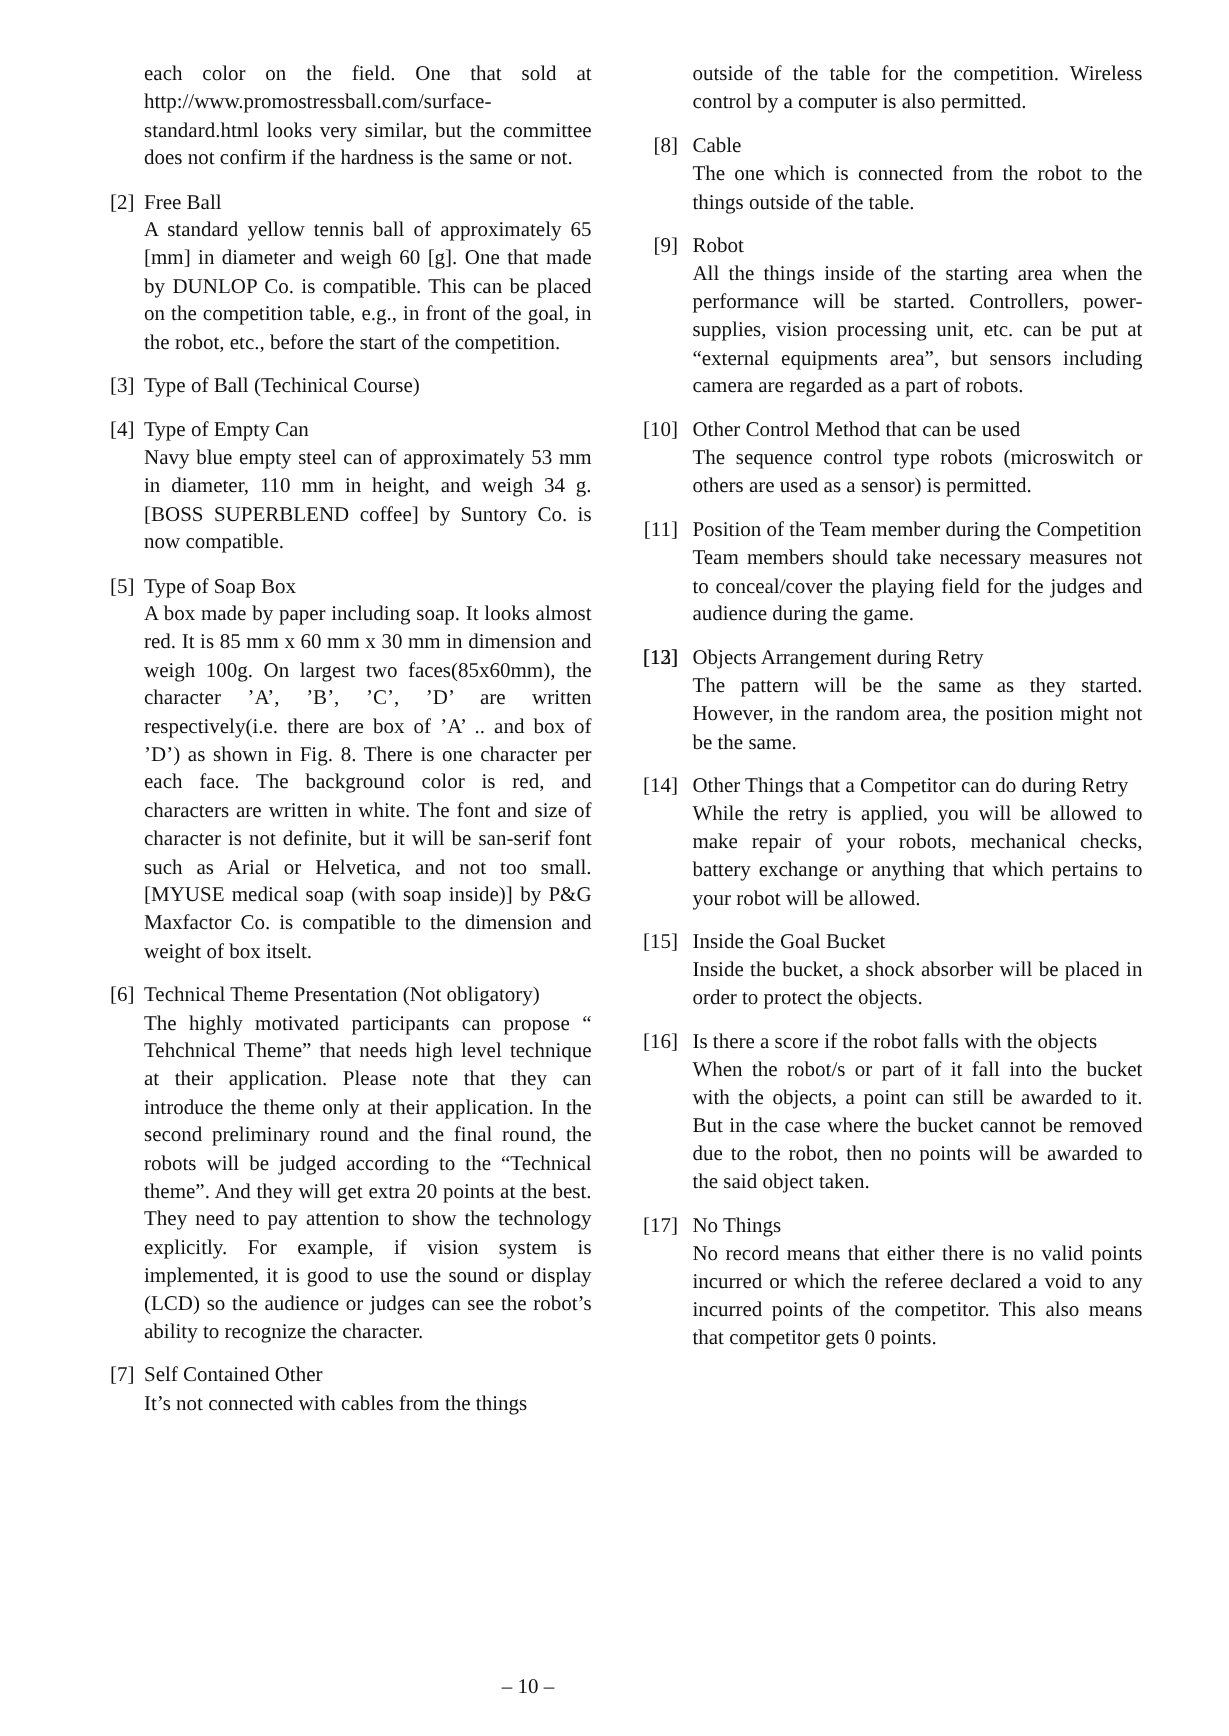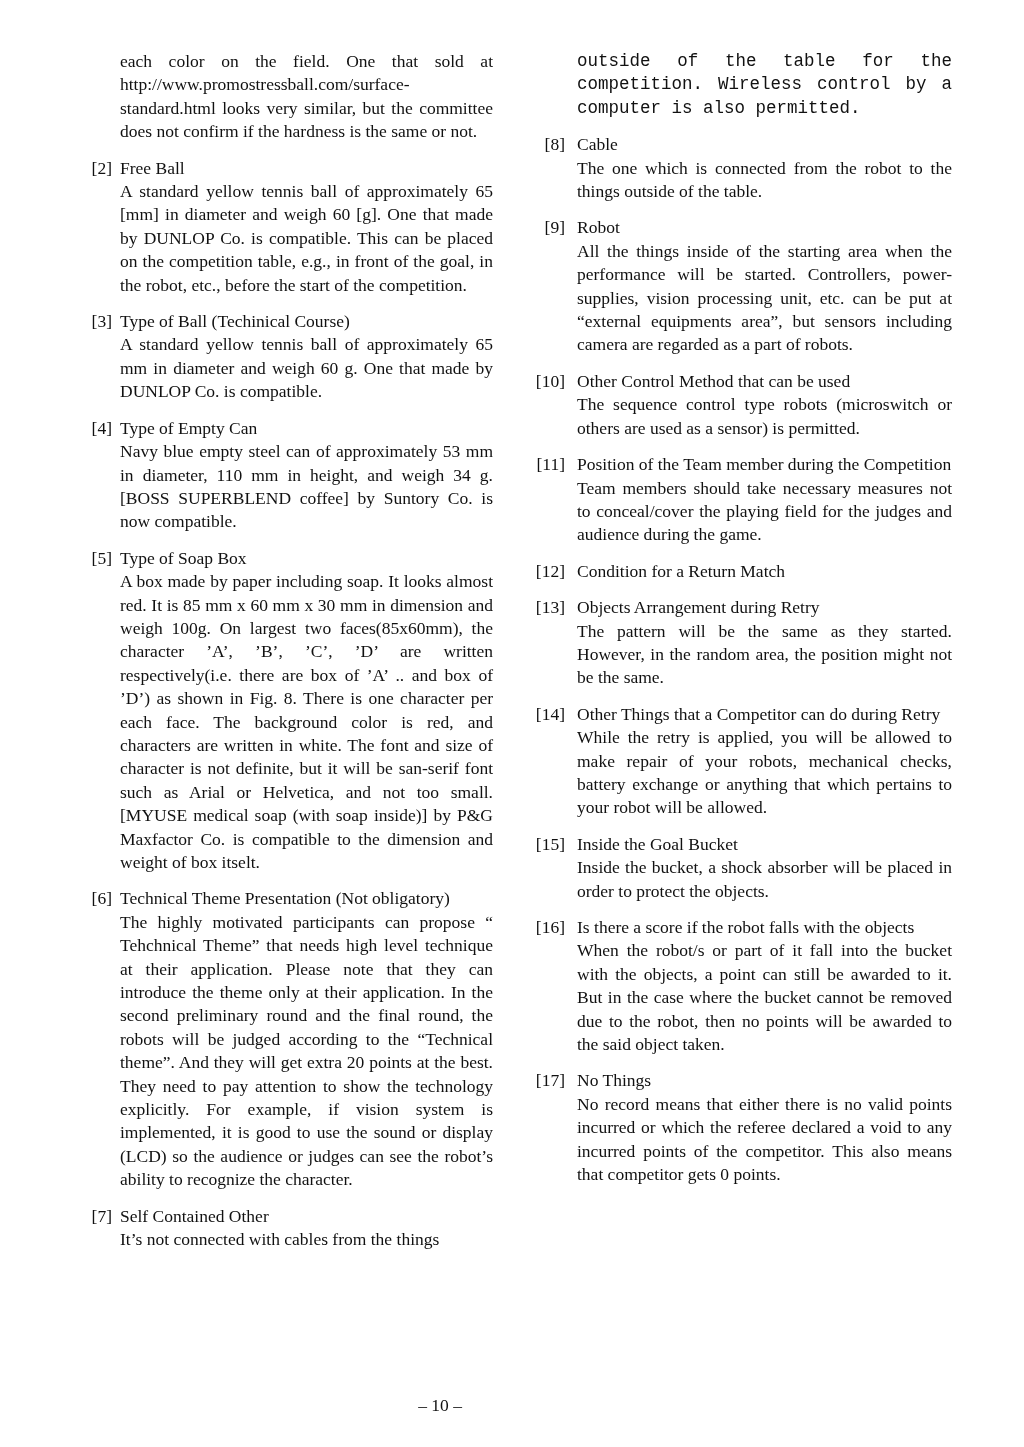--- a/index.html
+++ b/index.html
@@ -22,21 +22,21 @@
     position: absolute;
     top: 50px;
     text-align: justify;
     hyphens: auto;
     -webkit-hyphens: auto;
   }
   .col-left  { left: 84px;  width: 409px; }
   .col-right { left: 530px; width: 422px; }
 
   .col-left  .cont { padding-left: 36px; }
-  .col-right .cont { padding-left: 47px; font-family: Liberation Mono, monospace; }
+  .col-right .cont { padding-left: 47px; }
 
   .item { position: relative; margin-top: 13px; }
   .col-left  .item { padding-left: 36px; }
   .col-right .item { padding-left: 47px; }
 
   .item-label {
     position: absolute;
     left: 0;
     top: 0;
     text-align: right;
@@ -68,21 +68,20 @@
 
     <div class="item">
       <span class="item-label">[2]</span>
       <div class="item-title">Free Ball</div>
       <div class="item-body">A standard yellow tennis ball of approximately 65 [mm] in diameter and weigh 60 [g]. One that made by DUNLOP Co. is compatible. This can be placed on the competition table, e.g., in front of the goal, in the robot, etc., before the start of the competition.</div>
     </div>
 
     <div class="item">
       <span class="item-label">[3]</span>
       <div class="item-title">Type of Ball (Techinical Course)</div>
-      <div class="item-body">A standard yellow tennis ball of approximately 65 mm in diameter and weigh 60 g. One that made by DUNLOP Co. is compatible.</div>
     </div>
 
     <div class="item">
       <span class="item-label">[4]</span>
       <div class="item-title">Type of Empty Can</div>
       <div class="item-body">Navy blue empty steel can of approximately 53 mm in diameter, 110 mm in height, and weigh 34 g. [BOSS SUPERBLEND coffee] by Suntory Co. is now compatible.</div>
     </div>
 
     <div class="item">
       <span class="item-label">[5]</span>
@@ -125,21 +124,20 @@
     </div>
 
     <div class="item">
       <span class="item-label">[11]</span>
       <div class="item-title">Position of the Team member during the Competition</div>
       <div class="item-body">Team members should take necessary measures not to conceal/cover the playing field for the judges and audience during the game.</div>
     </div>
 
     <div class="item">
       <span class="item-label">[12]</span>
-      <div class="item-title">Condition for a Return Match</div>
     </div>
 
     <div class="item">
       <span class="item-label">[13]</span>
       <div class="item-title">Objects Arrangement during Retry</div>
       <div class="item-body">The pattern will be the same as they started. However, in the random area, the position might not be the same.</div>
     </div>
 
     <div class="item">
       <span class="item-label">[14]</span>

